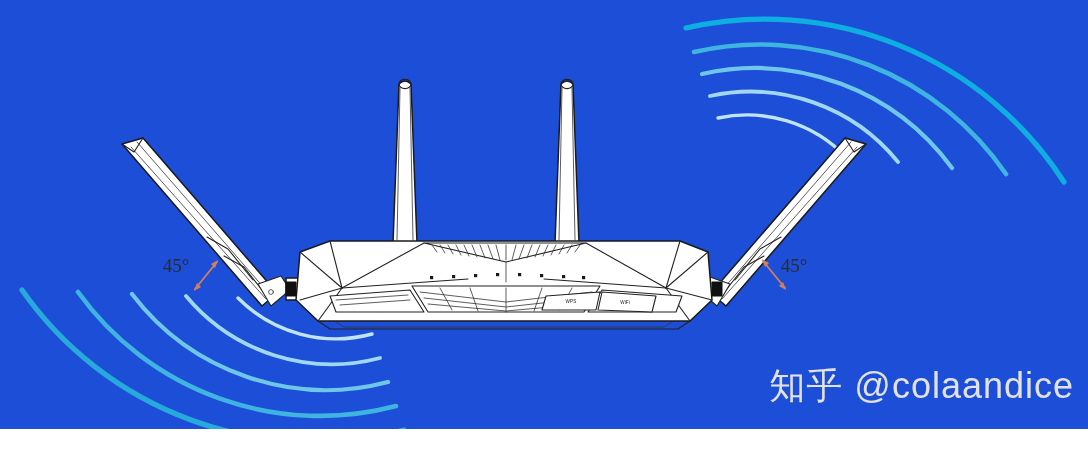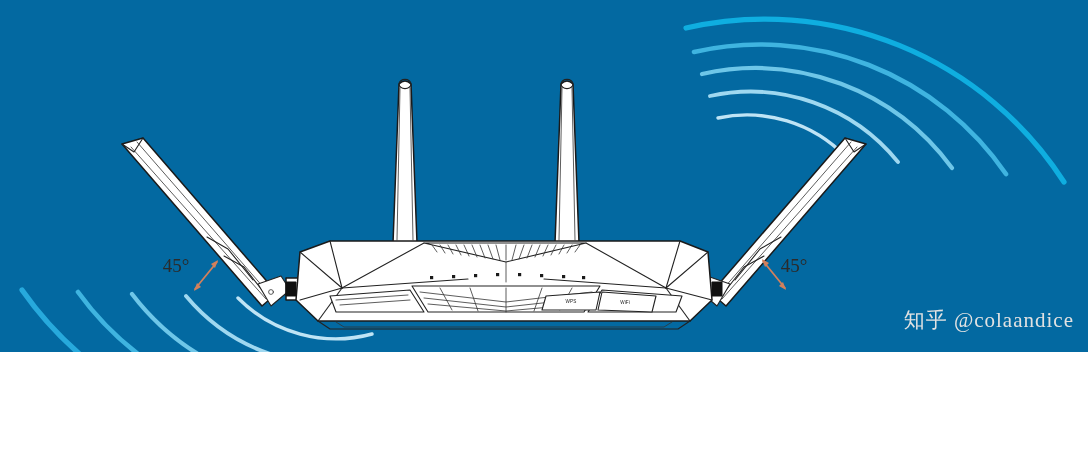--- a/index.html
+++ b/index.html
@@ -7,22 +7,22 @@
     margin: 0;
     padding: 0;
     background: #ffffff;
   }
   body {
     font-family: "Liberation Sans", sans-serif;
   }
   #stage {
     position: relative;
     width: 1088px;
-    height: 352px;
-    background: #0369a1;
+    height: 429px;
+    background: #1d4ed8;
     overflow: hidden;
   }
   #scene {
     position: absolute;
     left: 0;
     top: 0;
     width: 1088px;
     height: 460px;
   }
   .ln-thin {
@@ -80,22 +80,22 @@
   .btn-label {
     font-family: "Liberation Sans", sans-serif;
     font-size: 4.6px;
     fill: #1a1a1a;
     letter-spacing: 0.1px;
   }
   #watermark {
     position: absolute;
     right: 14px;
     bottom: 18px;
-    font-family: Liberation Serif, serif;
-    font-size: 21px;
+    font-family: Liberation Sans, sans-serif;
+    font-size: 36px;
     color: #e2e2e2;
     letter-spacing: 1px;
     white-space: nowrap;
     user-select: none;
   }
 </style>
 </head>
 <body>
 
 <div id="stage">

